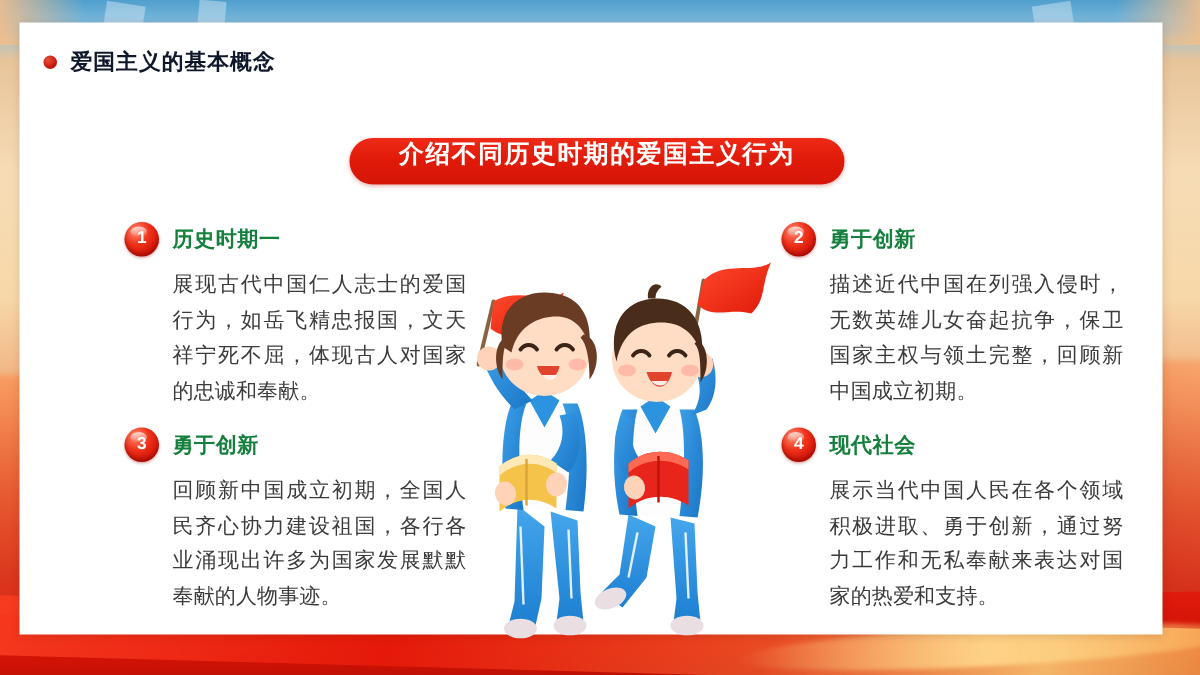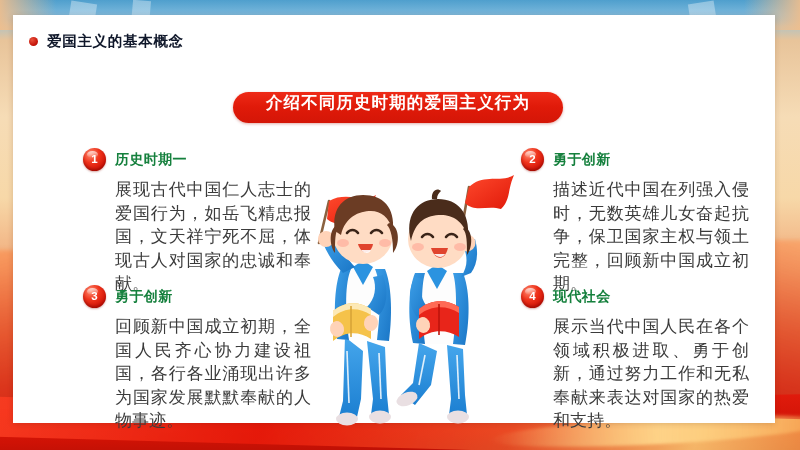--- a/index.html
+++ b/index.html
@@ -206,21 +206,21 @@
     line-height: 1;
   }
   .block-title {
     font-size: 14px;
     font-weight: bold;
     color: #15803d;
     letter-spacing: .4px;
     white-space: nowrap;
   }
   .block-body {
-    font-size: 17px;
+    font-size: 14px;
     line-height: 23.5px;
     color: #3b3b3b;
     padding-left: 32px;
     text-align: justify;
     letter-spacing: .1px;
   }
 
   
   .illus {
     position: absolute;

